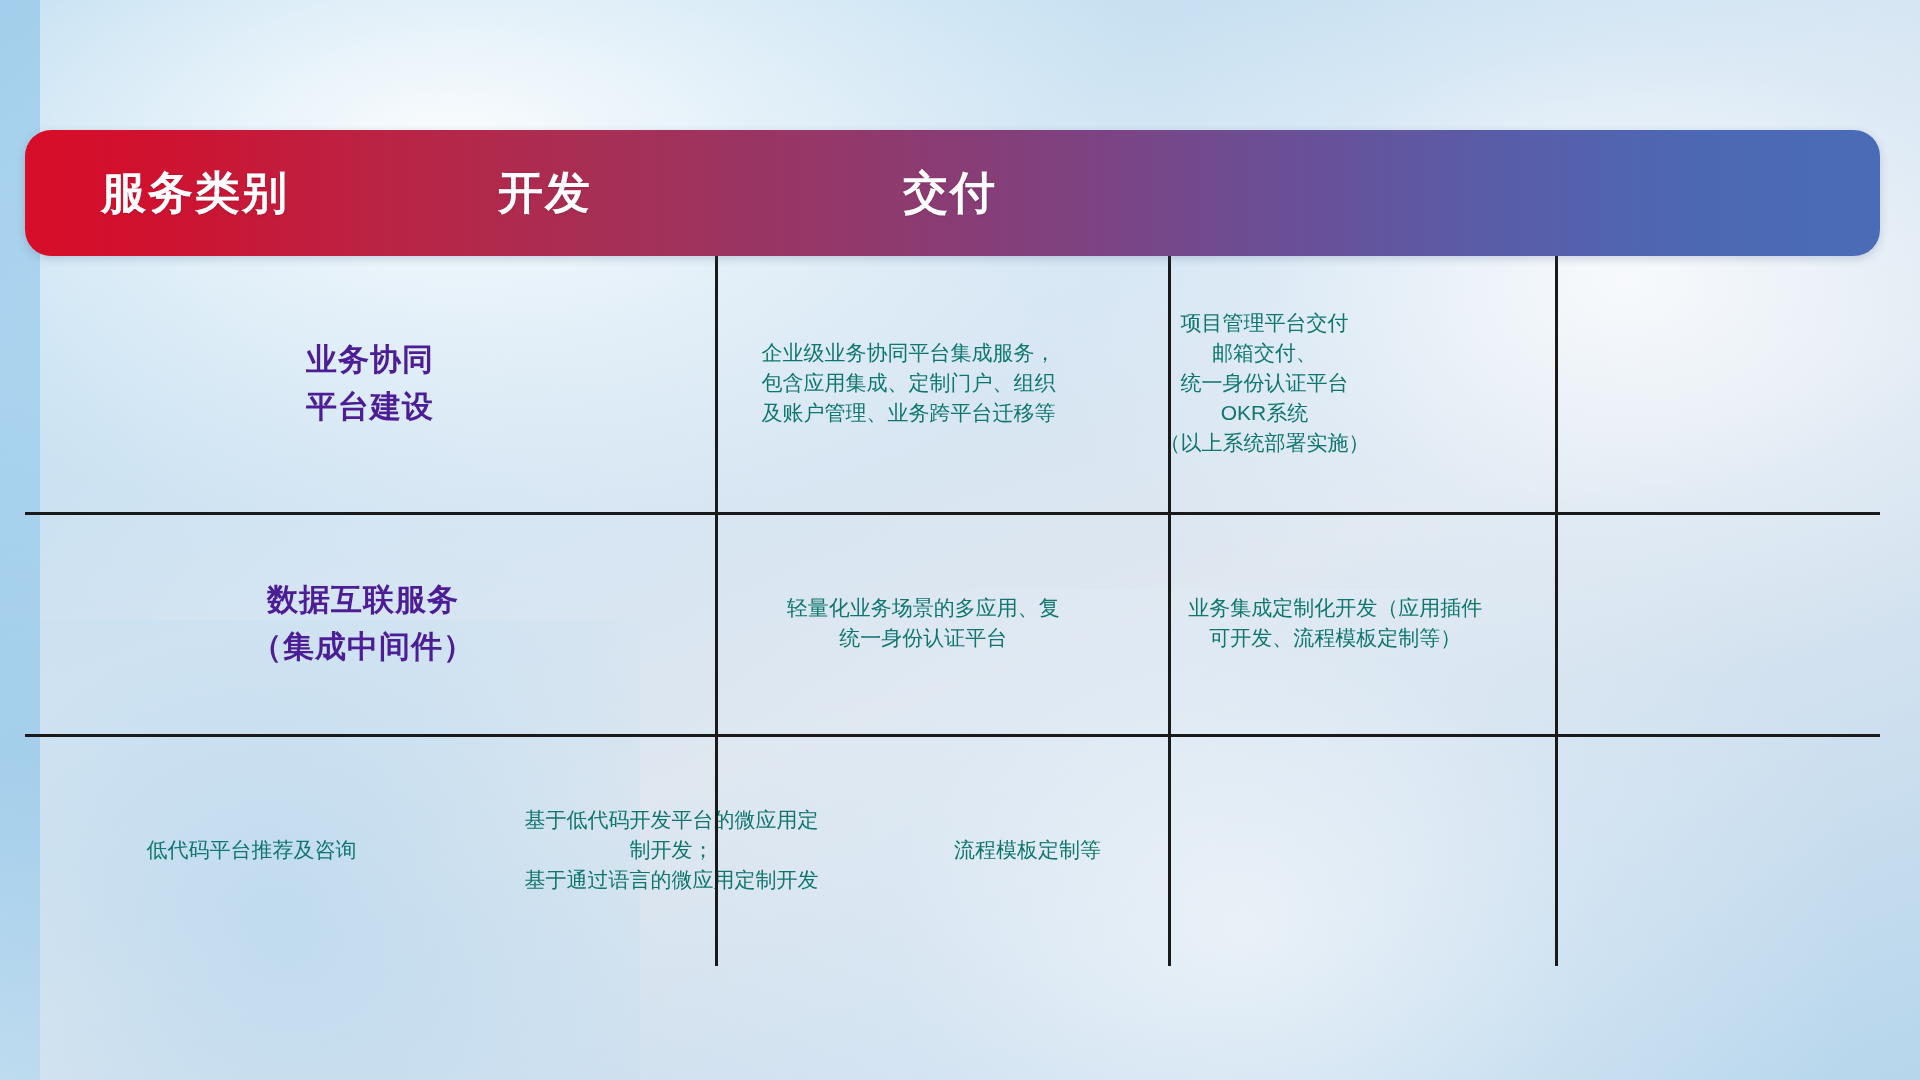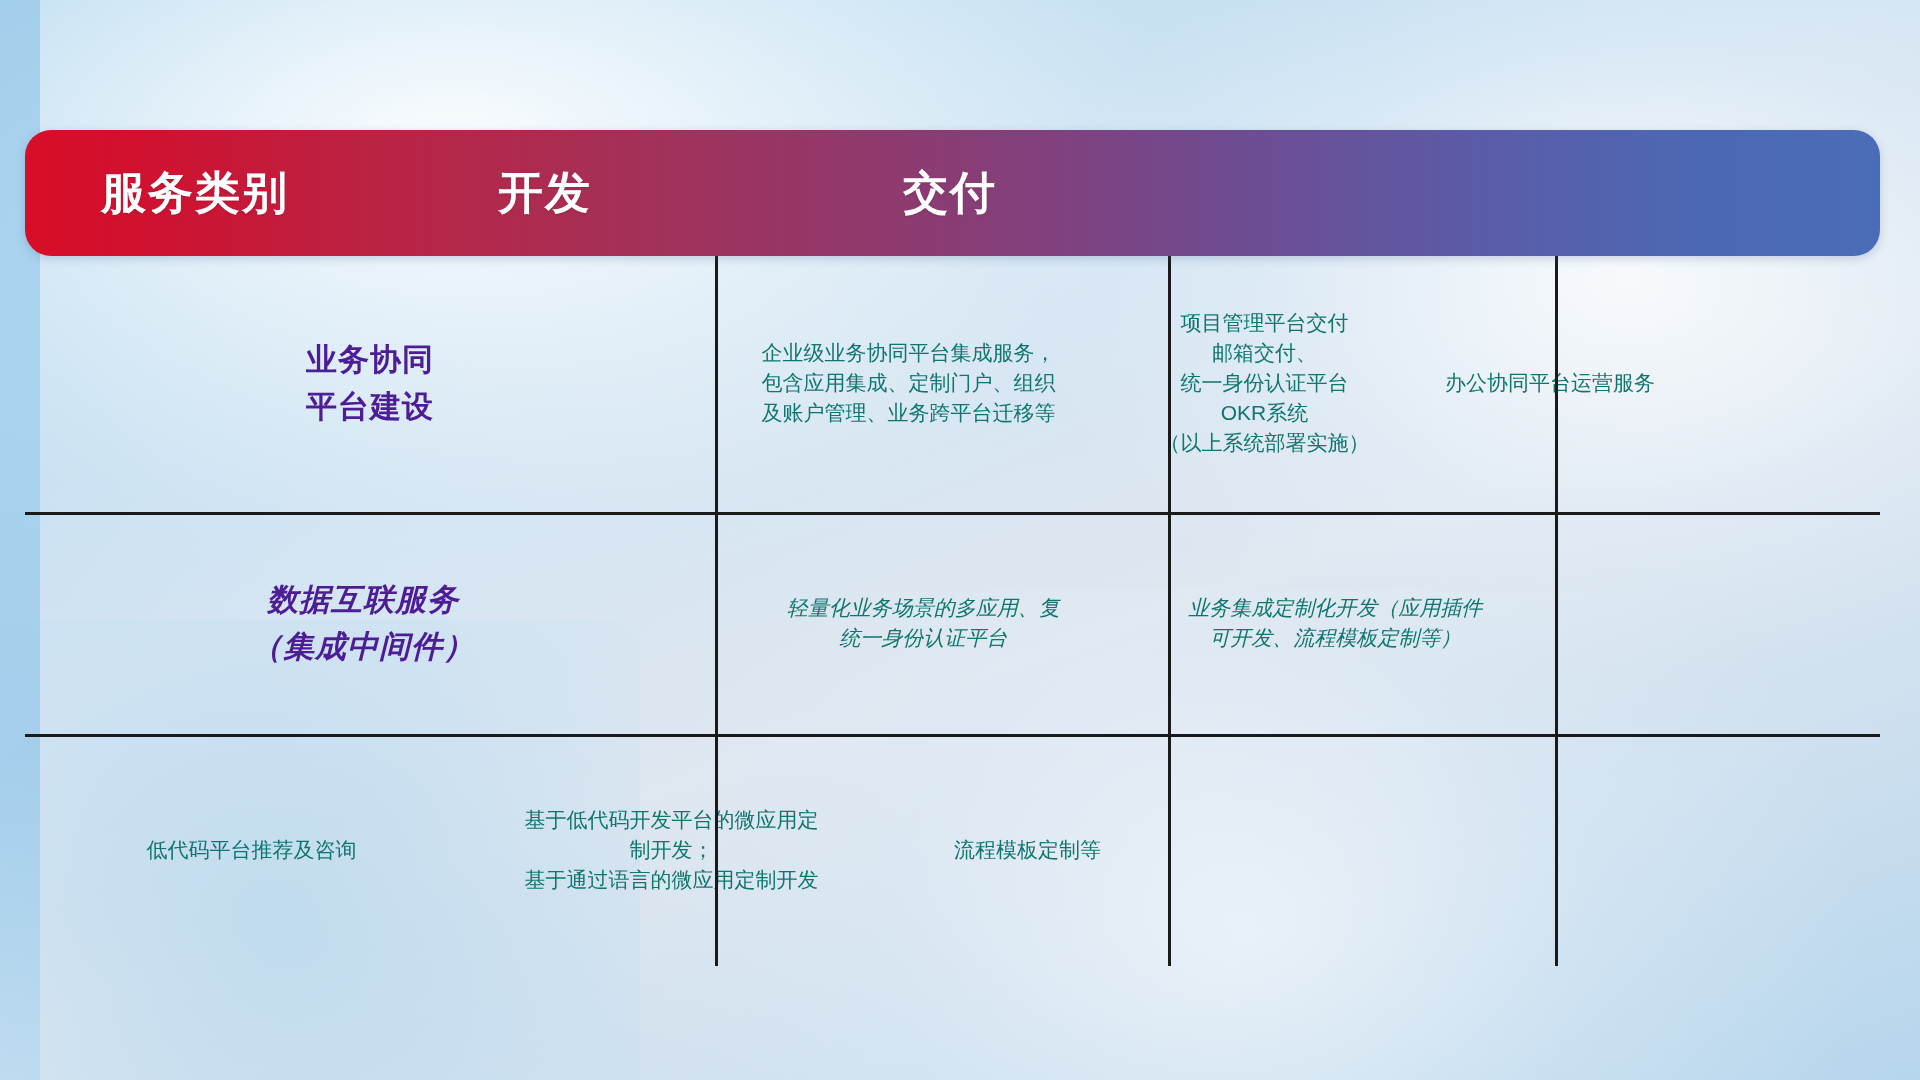--- a/index.html
+++ b/index.html
@@ -152,21 +152,21 @@
 
   
   #table-header .c0 { width: 300px; padding-left: 40px; box-sizing: border-box; }
   #table-header .c1 { width: 420px; }
   #table-header .c2 { width: 440px; }
   #table-header .c3 { width: 370px; }
   #table-header .c4 { width: 325px; }
 
   
   .row-h1 { height: 258px; }
-  .row-h2 { height: 222px; font-style: italic; }
+  .row-h2 { height: 222px; }
   .row-h3 { height: 232px; }
 
   
   .vline {
     position: absolute;
     top: 0; bottom: 0;
     width: 3px;
     background: #1a1a1a;
   }
   .hline {
@@ -206,21 +206,20 @@
       <div class="body-cell category c0">业务协同
 平台建设</div>
       <div class="body-cell c2">企业级业务协同平台集成服务，
 包含应用集成、定制门户、组织
 及账户管理、业务跨平台迁移等</div>
       <div class="body-cell c3">项目管理平台交付
 邮箱交付、
 统一身份认证平台
 OKR系统
 （以上系统部署实施）</div>
-      <div class="body-cell c4">办公协同平台运营服务</div>
     </div>
 
     <div class="body-row row-h2">
       <div class="body-cell category c0">数据互联服务
 （集成中间件）</div>
       <div class="body-cell c1">轻量化业务场景的多应用、复
 统一身份认证平台</div>
       <div class="body-cell c2">业务集成定制化开发（应用插件
 可开发、流程模板定制等）</div>
       <div class="body-cell c3"></div>

